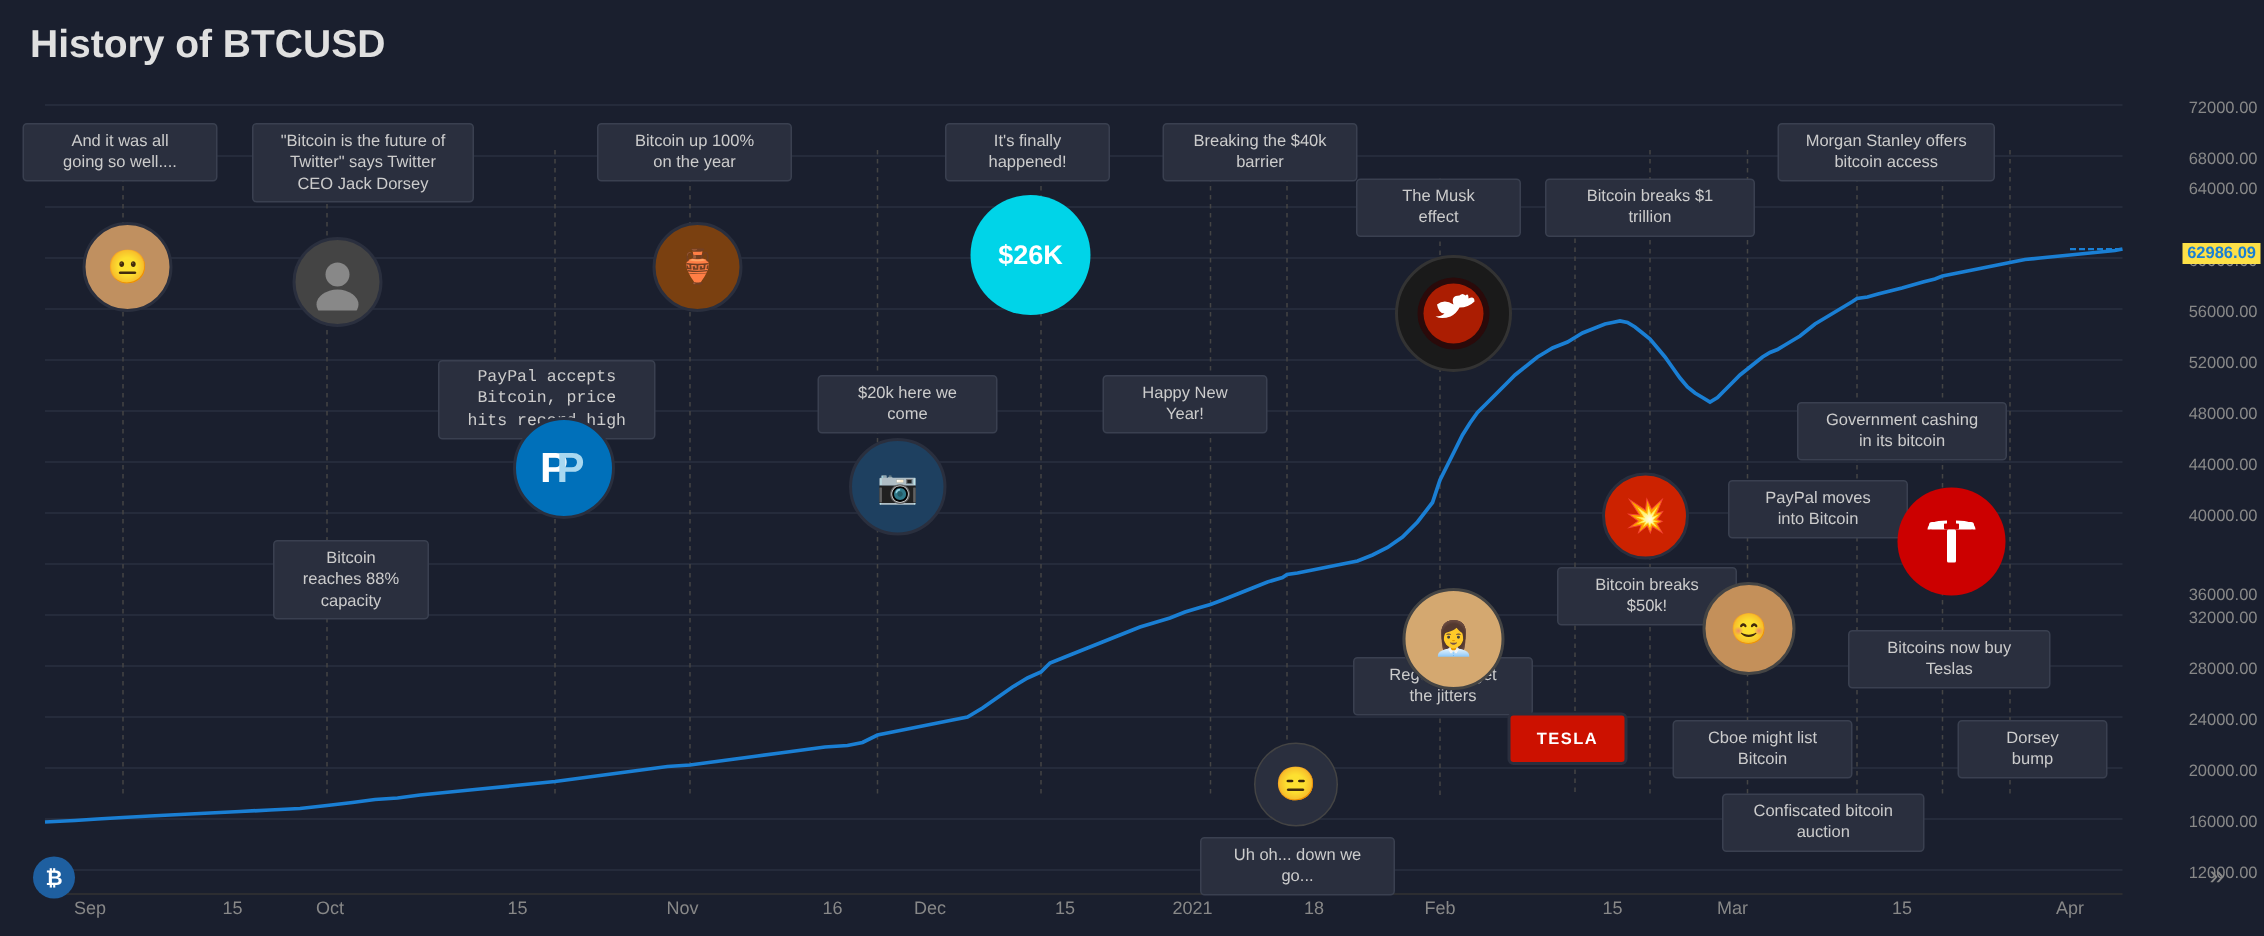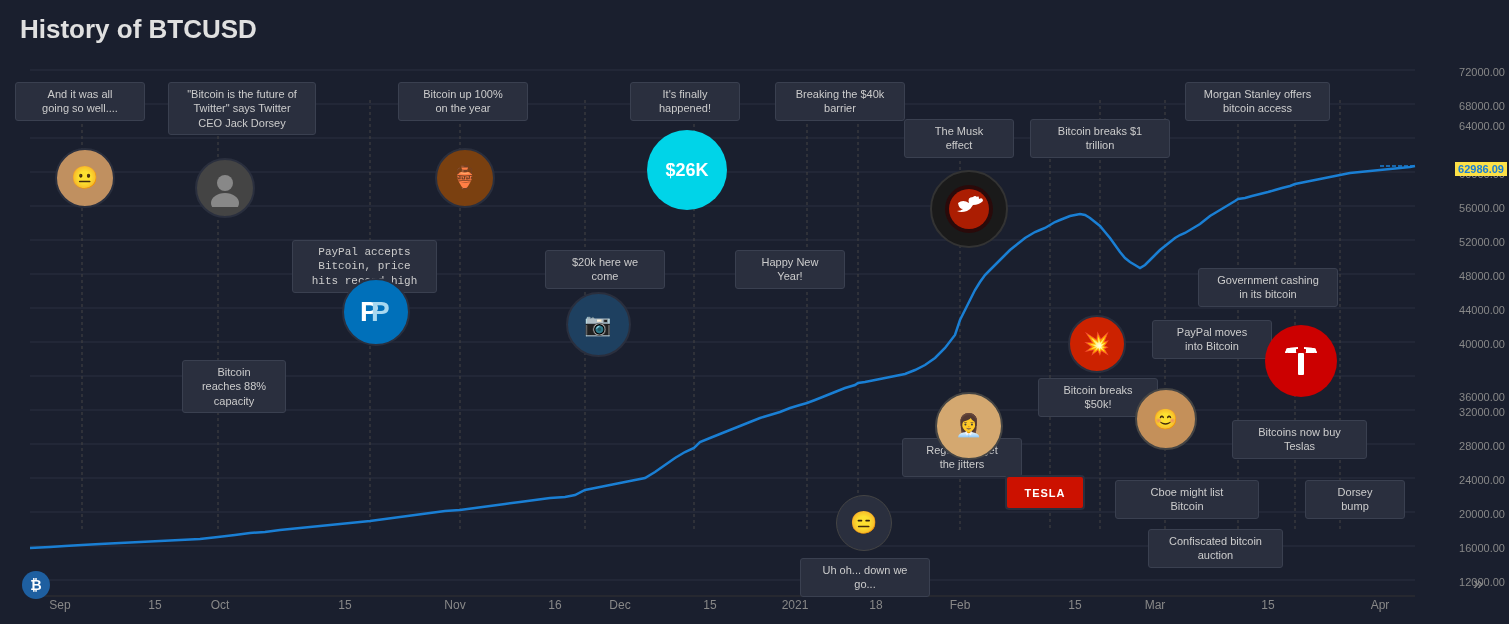--- a/index.html
+++ b/index.html
@@ -439,21 +439,21 @@
   </div>
 
   <div class="annotation" style="left:1152px;top:320px;width:120px;">
     PayPal moves into Bitcoin
   </div>
 
   <div class="circle-icon" style="left:1068px;top:315px;width:58px;height:58px;background:#cc2200;font-size:22px;">
     💥
   </div>
 
-  <div class="annotation" style="left:1115px;top:480px;width:144px;">
+  <div class="annotation" style="left:1115px;top:480px;width:120px;">
     Cboe might list Bitcoin
   </div>
 
   <div class="annotation" style="left:1148px;top:529px;width:135px;">
     Confiscated bitcoin auction
   </div>
 
   <div class="annotation" style="left:1198px;top:268px;width:140px;">
     Government cashing in its bitcoin
   </div>

